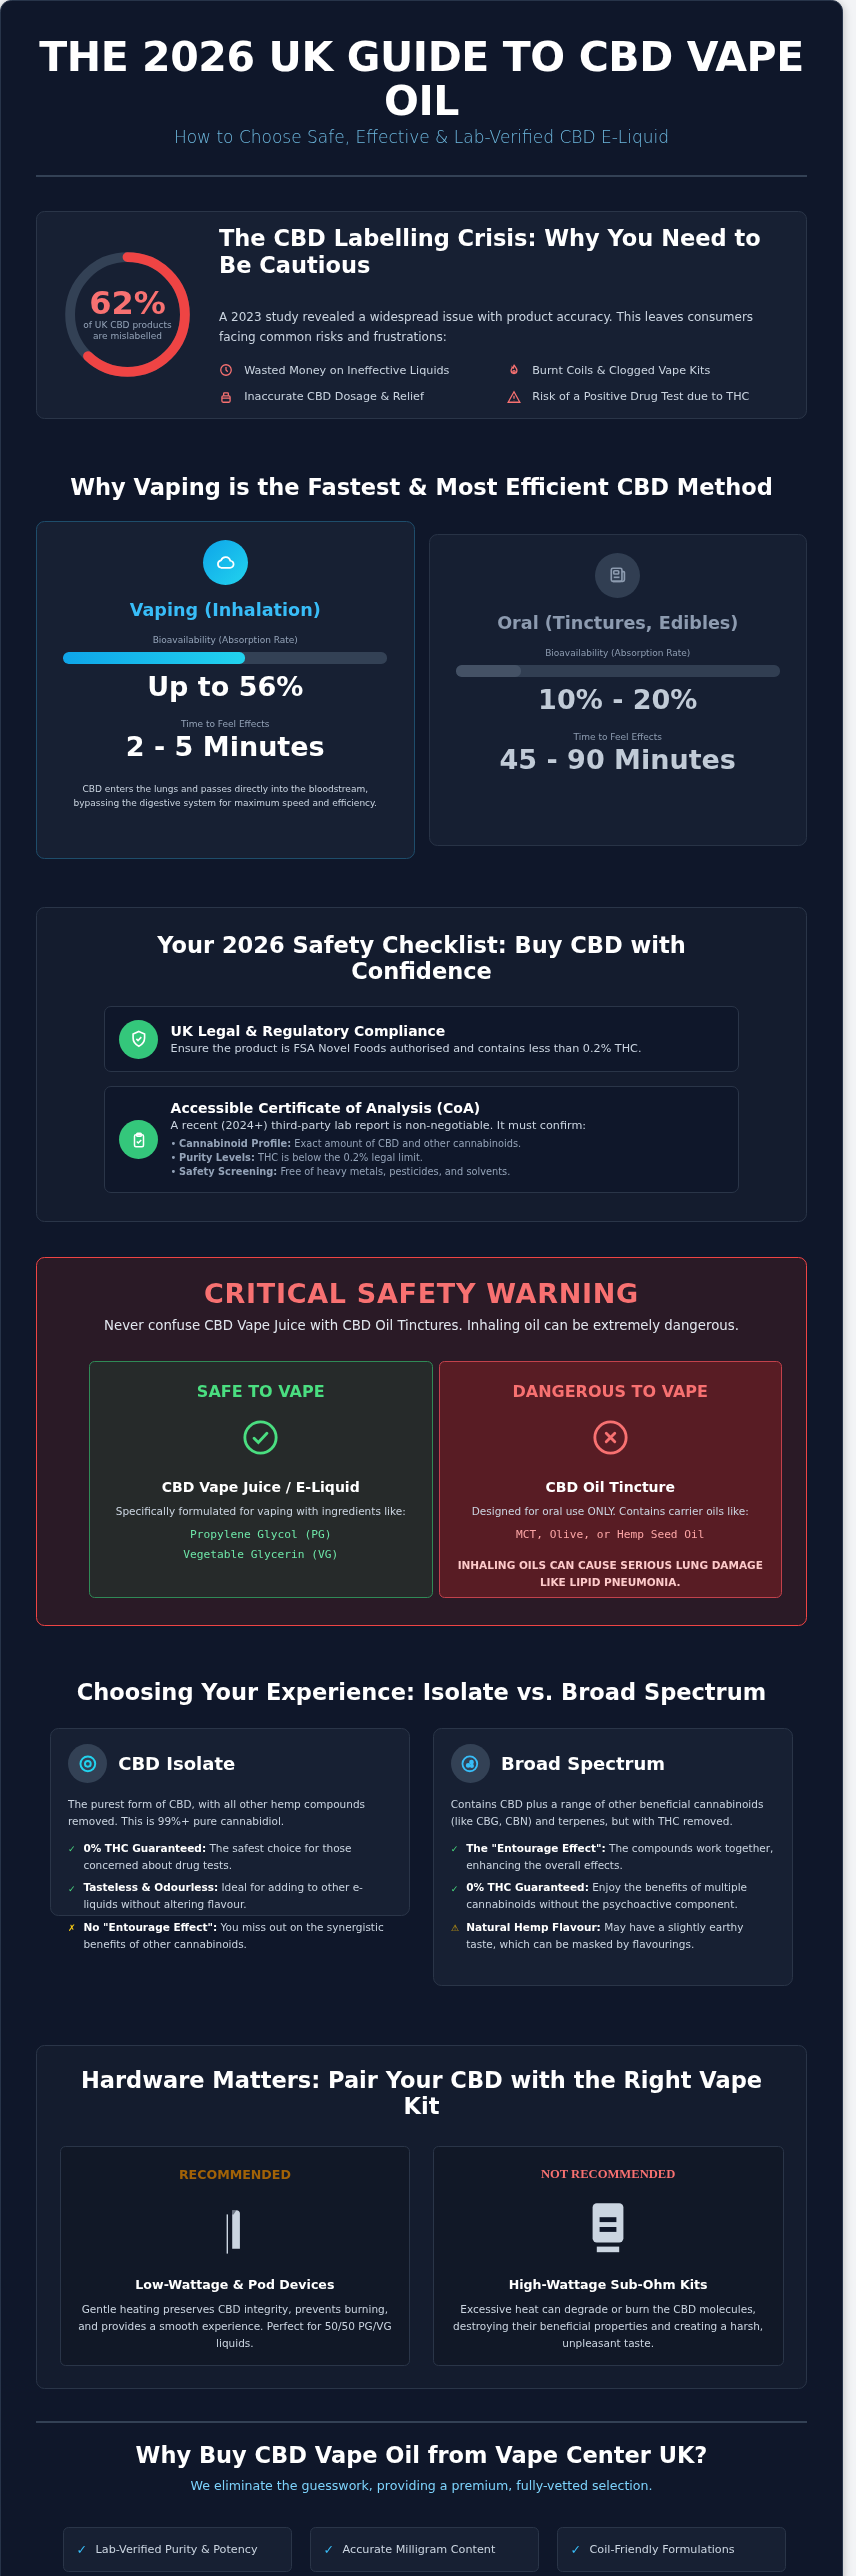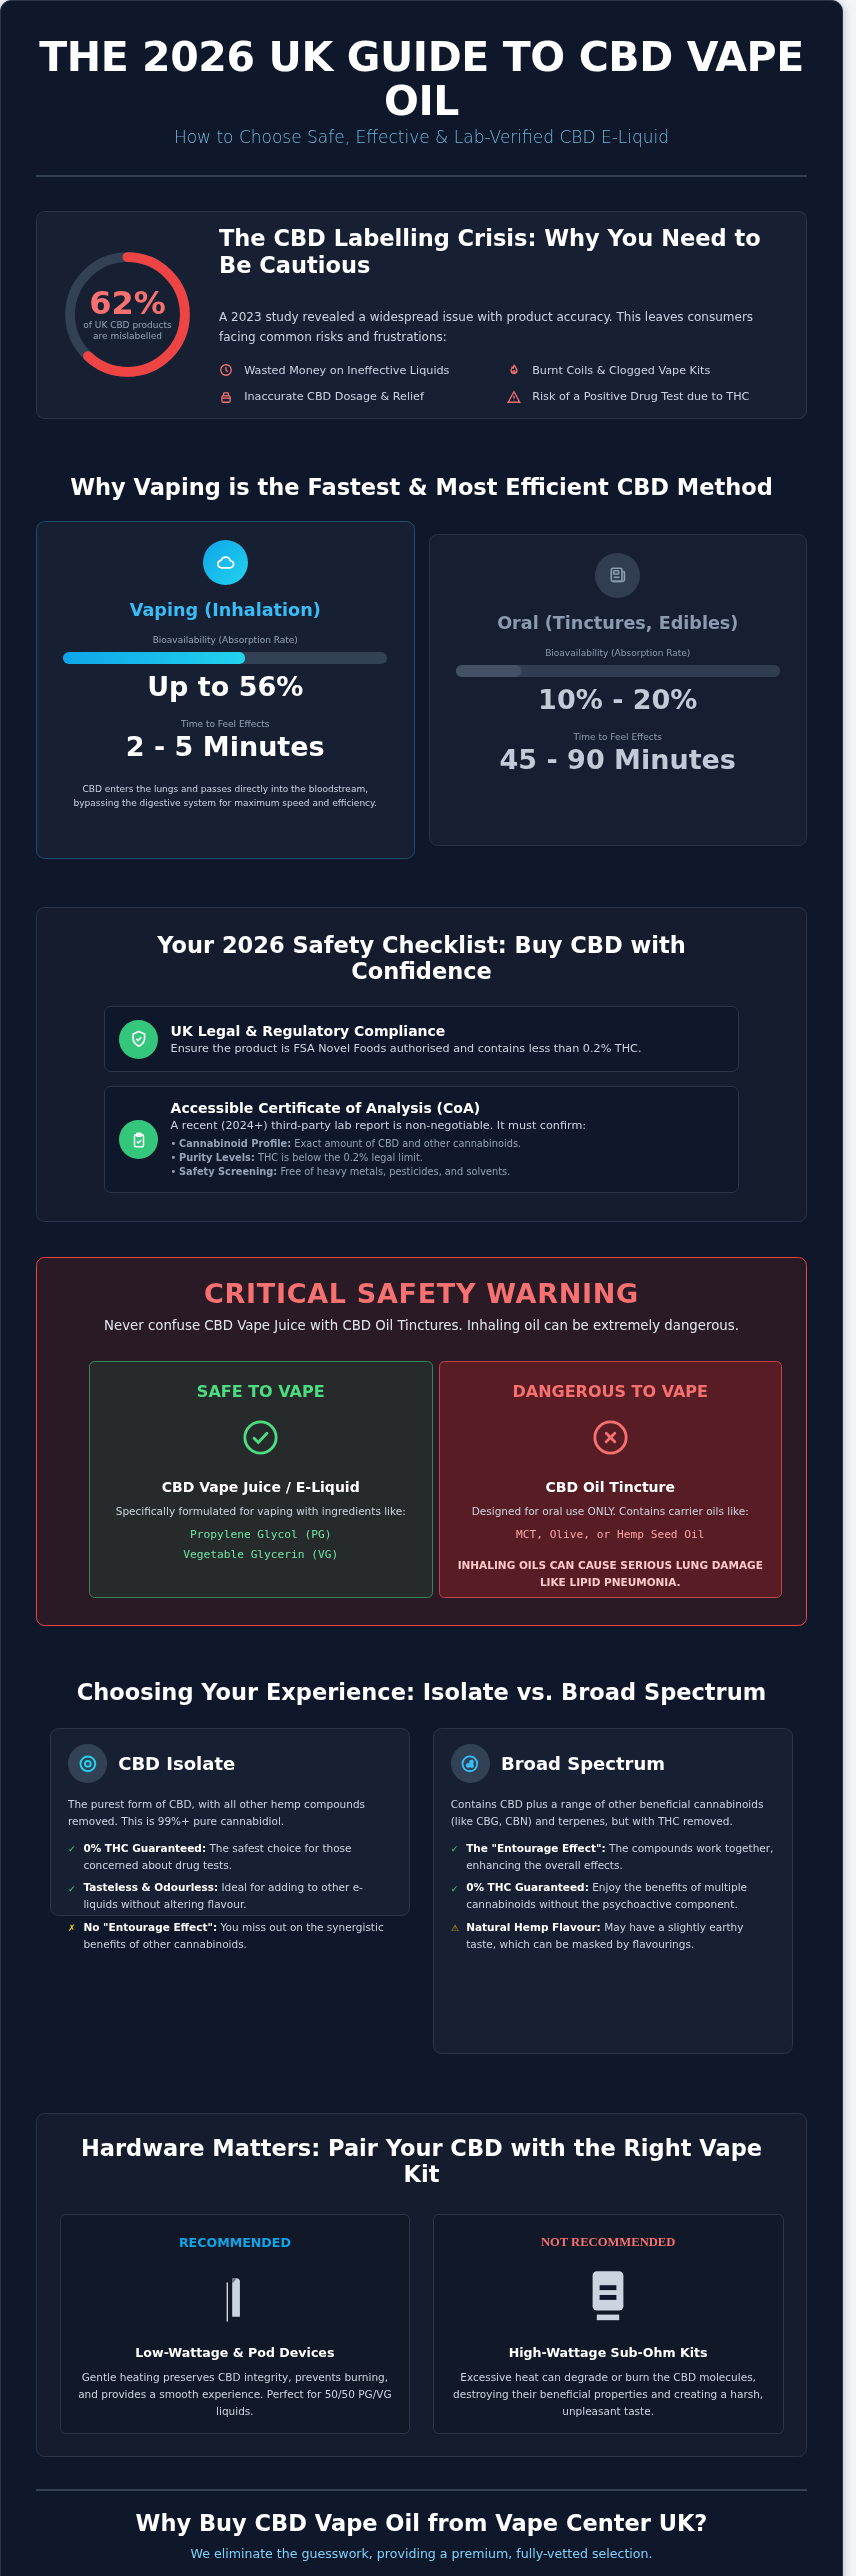--- a/index.html
+++ b/index.html
@@ -102,21 +102,21 @@
   .mark.ok { color: #4ade80; }
   .mark.no { color: #facc15; }
   .mark.warn { color: #eab308; }
   .exp-list b { color: #fff; }
 
   
   .hw { margin-top: 59px; padding: 21px 22.5px 22.5px; background: #141c2e; }
   .hw-cols { display: flex; gap: 22.5px; margin-top: 27px; }
   .hw-col { flex: 1; background: #111827; border: 0.7px solid #2a3548; border-radius: 5.6px; text-align: center; padding: 19.7px 17px; height: 220px; }
   .hw-tag { font-size: 12.6px; font-weight: 800; }
-  .hw-tag.rec { color: #0ea5e9; text-align: center; }
+  .hw-tag.rec { color: #a16207; text-align: center; }
   .hw-tag.not { color: #f87171; font-family: Liberation Serif, serif; }
   .hw-icon { width: 56px; height: 56px; margin: 17px auto 0; }
   .hw-name { font-size: 12.6px; font-weight: 700; color: #fff; margin-top: 19.7px; }
   .hw-desc { font-size: 10.5px; color: #cbd5e1; line-height: 17px; margin-top: 8.4px; }
 
   
   .why { text-align: center; }
   .why h2 { font-size: 22.5px; font-weight: 700; color: #fff; margin-top: 19.7px; }
   .why .why-sub { font-size: 12.6px; color: #7dd3fc; margin-top: 9.8px; }
   .why-grid { display: grid; grid-template-columns: repeat(3, 229px); column-gap: 18px; row-gap: 41px; margin: 34px 27px 0; }
@@ -310,21 +310,21 @@
         <li>
             <span class="mark ok">✓</span>
             <span><b>Tasteless &amp; Odourless:</b><span> Ideal for adding to other e-liquids without altering flavour.</span></span>
           </li>
         <li>
             <span class="mark no">✗</span>
             <span><b>No "Entourage Effect":</b><span> You miss out on the synergistic benefits of other cannabinoids.</span></span>
           </li>
       </ul>
     </div>
-    <div class="card exp" style="height:326px">
+    <div class="card exp" style="height:258px">
       <div class="exp-head">
         <div class="exp-icon">
           <svg width="19.7" height="19.7" viewBox="0 0 24 24" fill="none" stroke="#38bdf8" stroke-width="2.2">
               <circle cx="12" cy="12" r="9"></circle>
               <circle cx="10" cy="14" r="1.8" fill="#38bdf8"></circle>
               <circle cx="14" cy="10" r="1.8" fill="#38bdf8"></circle>
               <circle cx="14.5" cy="14.5" r="1.4" fill="#38bdf8"></circle>
             </svg>
         </div>
         <div class="exp-name">Broad Spectrum</div>

